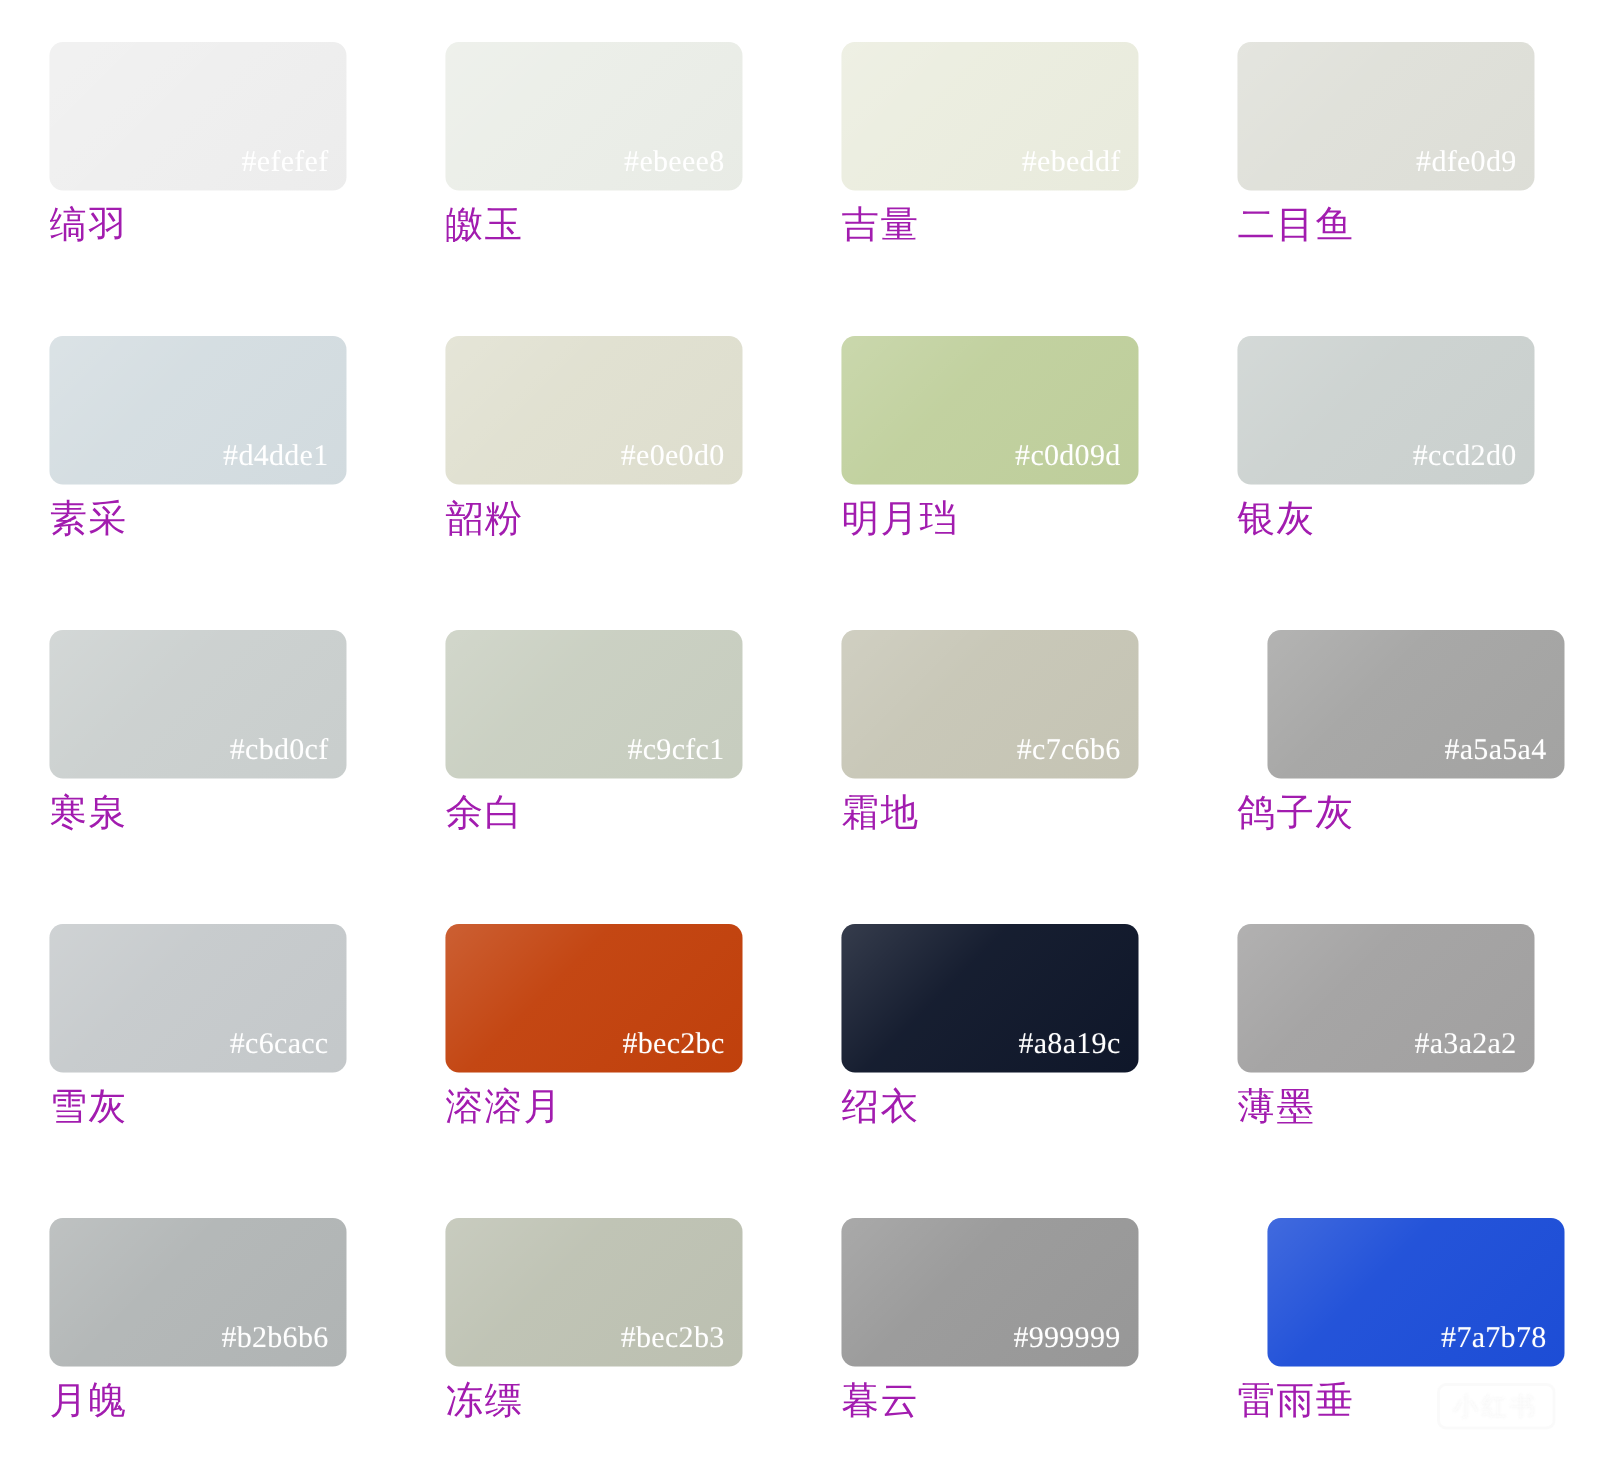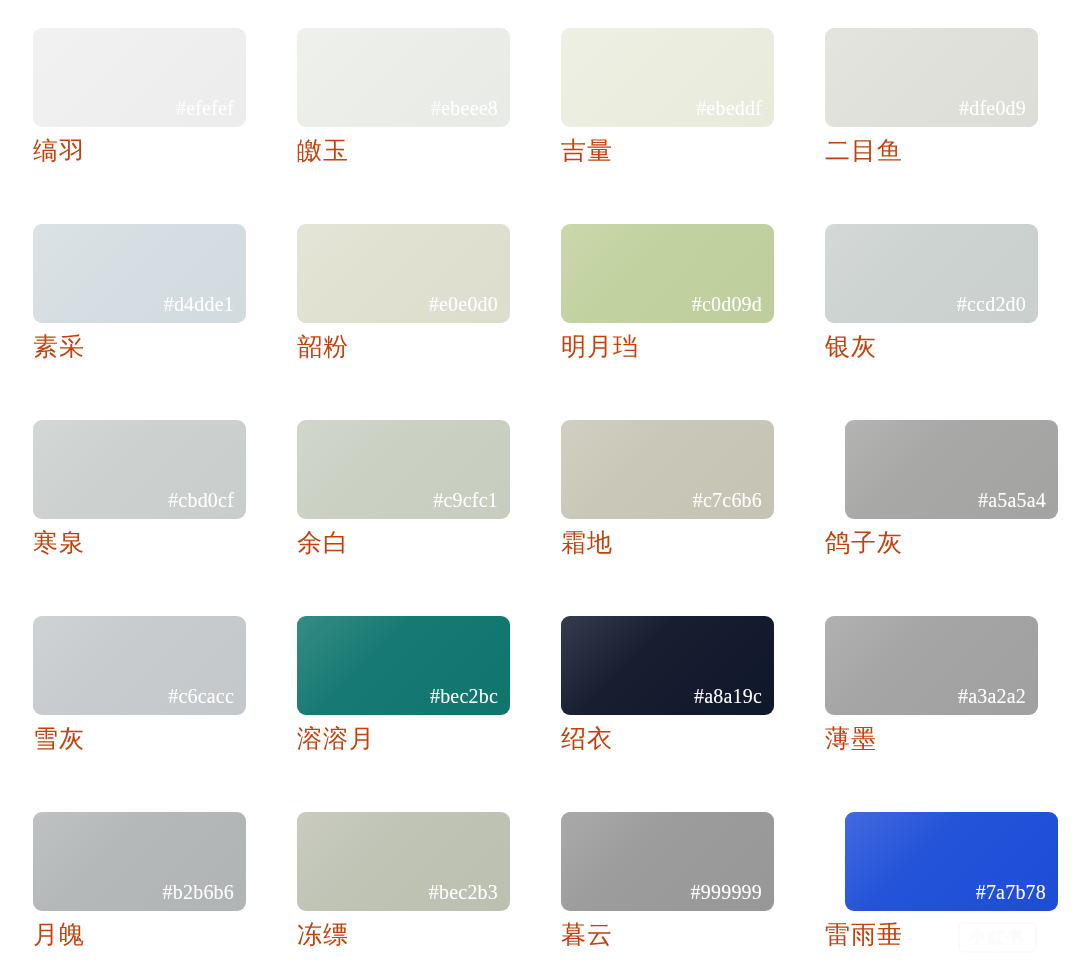--- a/index.html
+++ b/index.html
@@ -26,21 +26,21 @@
     grid-template-columns: repeat(4, 223px);
     column-gap: 41px;
     row-gap: 58px;
   }
 
   .swatch-card {
     width: 223px;
   }
 
   .swatch-chip {
-    width: 213px;
+    width: 198px;
     height: 99px;
     border-radius: 9px;
     position: relative;
     overflow: hidden;
   }
 
   
   .swatch-chip::after {
     content: "";
     position: absolute;
@@ -59,21 +59,21 @@
     font-family: "Liberation Serif", "DejaVu Serif", serif;
     font-size: 20px;
     line-height: 1.1;
     letter-spacing: 0.2px;
     white-space: nowrap;
     text-shadow: 0 0 1px rgba(255,255,255,0.25);
   }
 
   .swatch-name {
     margin-top: 8px;
-    color: #c2410c;
+    color: #a21caf;
     font-family: "Liberation Serif", "DejaVu Serif", serif;
     font-size: 25px;
     line-height: 31px;
     letter-spacing: 1px;
     white-space: nowrap;
   }
 
   #watermark {
     position: absolute;
     right: 22px;
@@ -175,21 +175,21 @@
       </div>
       <div class="swatch-name">鸽子灰</div>
     </div>
     <div class="swatch-card">
       <div class="swatch-chip" style="background: rgb(198, 202, 204);">
         <span class="swatch-hex">#c6cacc</span>
       </div>
       <div class="swatch-name">雪灰</div>
     </div>
     <div class="swatch-card">
-      <div class="swatch-chip" style="background: #0f766e;">
+      <div class="swatch-chip" style="background: #c2410c;">
         <span class="swatch-hex">#bec2bc</span>
       </div>
       <div class="swatch-name">溶溶月</div>
     </div>
     <div class="swatch-card">
       <div class="swatch-chip" style="background: #0f172a;">
         <span class="swatch-hex">#a8a19c</span>
       </div>
       <div class="swatch-name">绍衣</div>
     </div>

